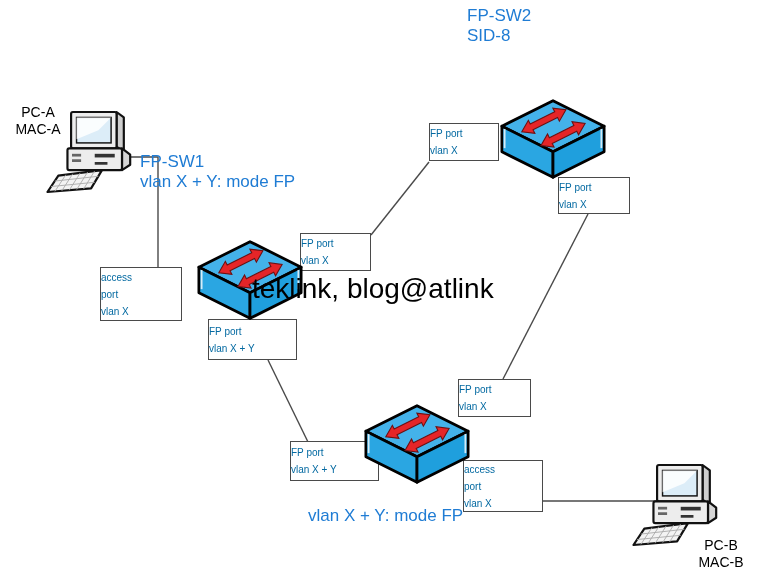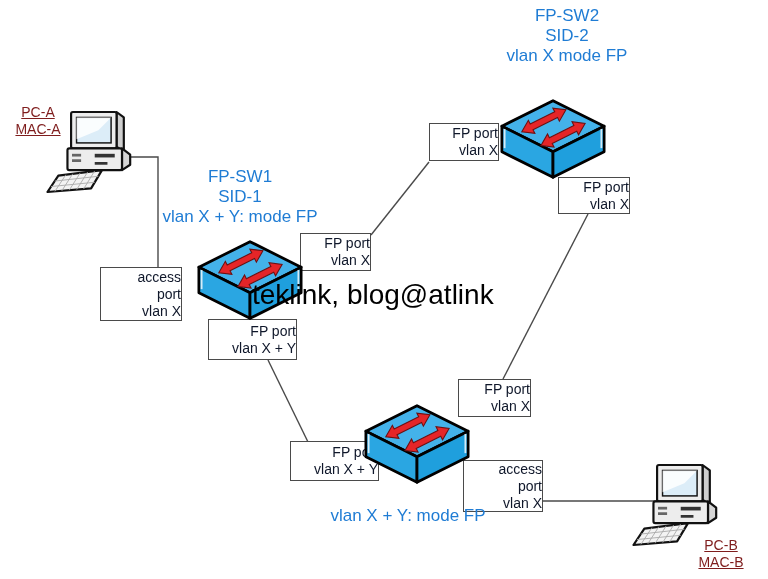--- a/index.html
+++ b/index.html
@@ -2,36 +2,36 @@
 <html style="--label-blue: #1f7cd4; --switch-top: #44b2ea; --switch-left: #2aa6e2; --switch-right: #1f9fdd; --arrow-red: #e52528; --line-gray: #4a4a4a;"><head>
 <meta charset="utf-8">
 <title>Network Diagram</title>
 <style>
   * { margin:0; padding:0; box-sizing:border-box; }
   html,body { background:#fff; font-family:"Liberation Sans", sans-serif; }
   .canvas { position:relative; width:768px; height:579px; background:#fff; overflow:hidden; }
   .lines { position:absolute; left:0; top:0; z-index:0; }
   .port-box {
     position:absolute; z-index:1; background:#fff;
-    border:1px solid #4a4a4a; color:#0f172a;
-    font-size:14px; line-height:17px; text-align:right;
+    border:1px solid #4a4a4a; color:#0369a1;
+    font-size:10px; line-height:17px; text-align:left;
     display:flex; flex-direction:column; justify-content:center;
   }
   .switch { position:absolute; z-index:2; }
   .pc { position:absolute; z-index:2; }
   .sw-label {
-    position:absolute; z-index:3; width:200px; text-align:center;
+    position:absolute; z-index:3; width:200px; text-align:left;
     color:var(--label-blue, #1f7cd4); font-size:17px; line-height:20px;
   }
   .host-label {
     position:absolute; z-index:3; text-align:center;
-    color:#7f1d1d; font-size:14px; line-height:17px;text-decoration:underline;
+    color:#000000; font-size:14px; line-height:17px;
   }
   .watermark {
-    position:absolute; z-index:5; color:#000; font-size:28px; white-space:nowrap;margin-top:6px;
+    position:absolute; z-index:5; color:#000; font-size:28px; white-space:nowrap;
   }
 </style>
 </head>
 <body>
 
 <svg width="0" height="0" style="position:absolute" aria-hidden="true">
   <defs>
     <g id="sym-switch">
       <polygon points="60,4 116,32 60,60 4,32" style="fill:var(--switch-top,#44b2ea)" stroke="#000" stroke-width="3" stroke-linejoin="round"></polygon>
       <polygon points="4,32 60,60 60,88 4,60" style="fill:var(--switch-left,#2aa6e2)" stroke="#000" stroke-width="3" stroke-linejoin="round"></polygon>
@@ -85,26 +85,24 @@
 
   <svg class="pc" style="left:42px;top:102px" width="100" height="100" viewBox="0 0 110 100">
       <use href="#sym-pc"></use>
     </svg>
   <svg class="pc" style="left:628px;top:455px" width="100" height="100" viewBox="0 0 110 100">
       <use href="#sym-pc"></use>
     </svg>
 
   <div class="sw-label" style="left:467px;top:6px">
     <div>FP-SW2</div>
-    <div>SID-2</div>
-    <div>vlan X mode FP</div>
+    <div>SID-8</div>
   </div>
-  <div class="sw-label" style="left:140px;top:167px">
+  <div class="sw-label" style="left:140px;top:152px">
     <div>FP-SW1</div>
-    <div>SID-1</div>
     <div>vlan X + Y: mode FP</div>
   </div>
   <div class="sw-label" style="left:308px;top:506px">
     <div>vlan X + Y: mode FP</div>
   </div>
 
   <div class="host-label" style="left:8px;top:104px;width:60px">
     <div>PC-A</div>
     <div>MAC-A</div>
   </div>

